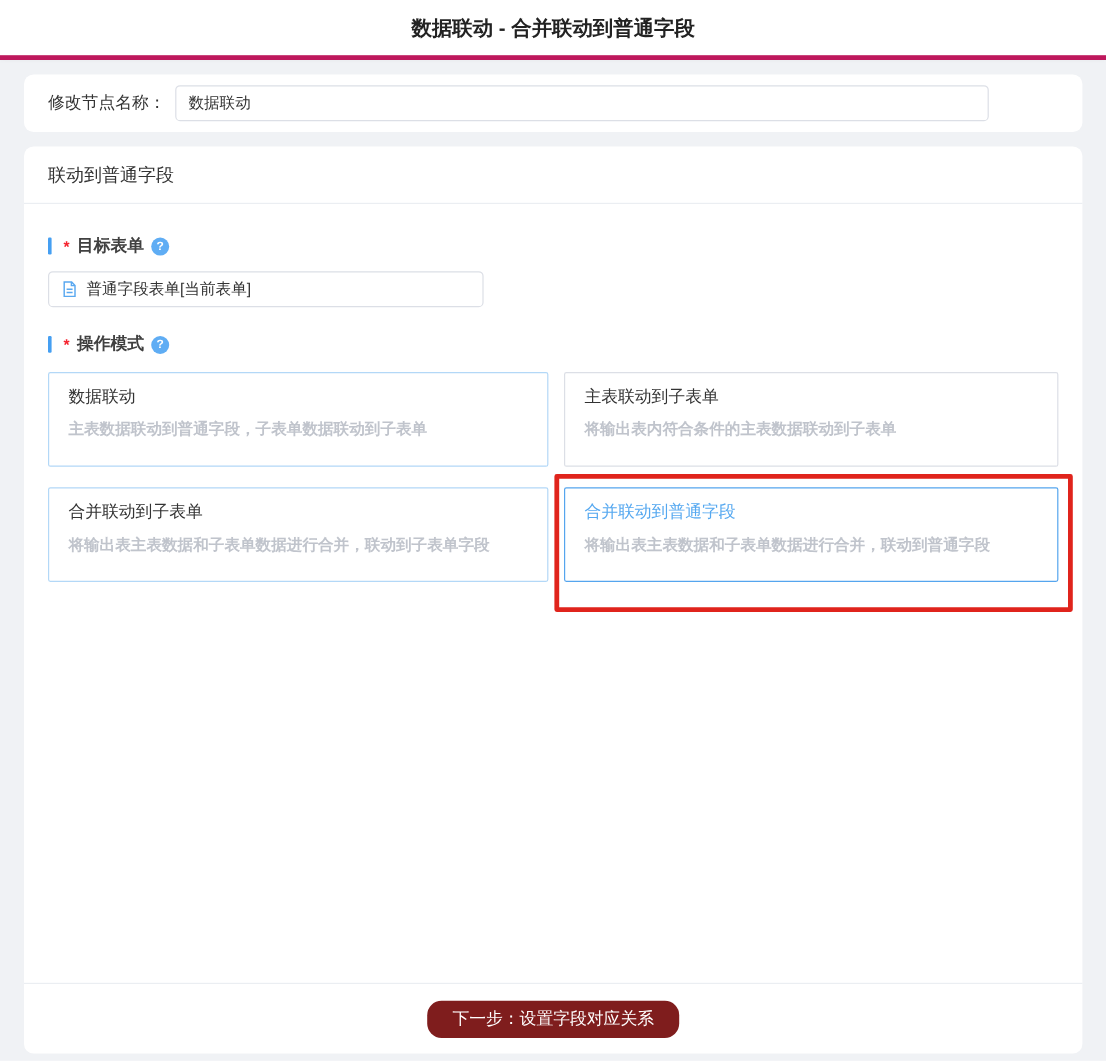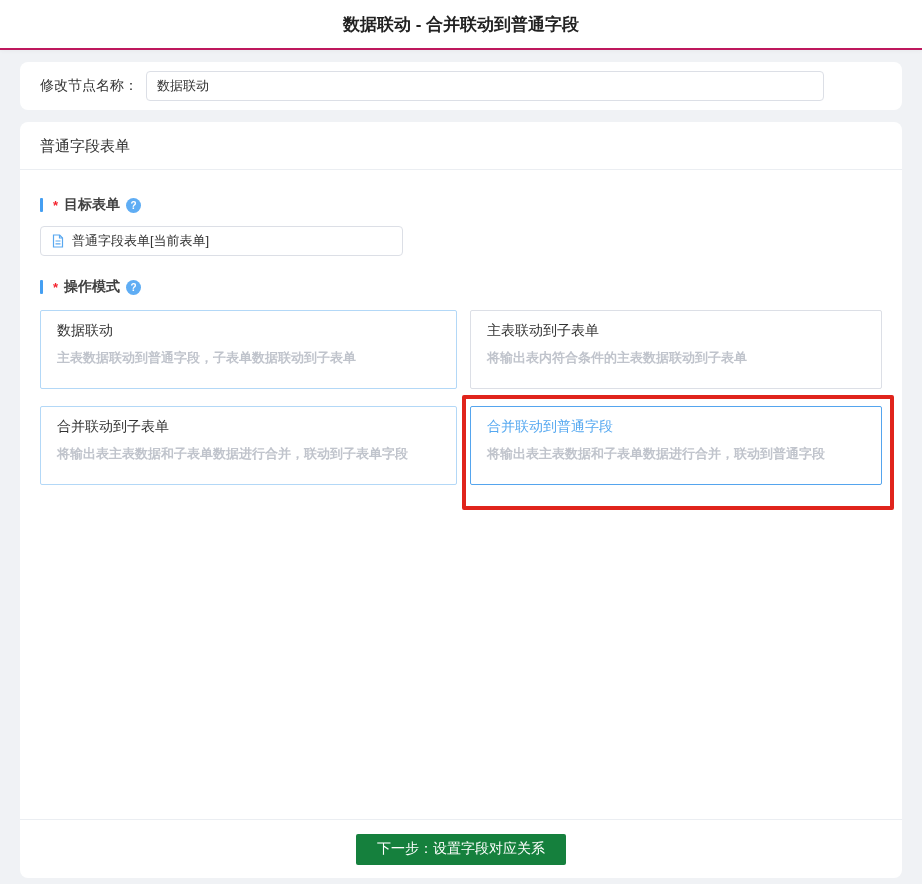--- a/index.html
+++ b/index.html
@@ -6,21 +6,21 @@
   html,body { width:922px; height:884px; }
   body {
     background:#f0f2f5;
     font-family:"Liberation Sans","DejaVu Sans",sans-serif;
     color:#333;
     overflow:hidden;
   }
   
   .page-header {
     height:50px; background:#fff;
-    border-bottom:2px solid #be185d;
+    border-bottom:4px solid #be185d;
     box-shadow:0 1px 4px rgba(0,0,0,.04);
     display:flex; align-items:center; justify-content:center;
   }
   .page-header h1 { font-size:17px; font-weight:bold; color:#222; }
   
   .card {
     background:#fff; border-radius:8px;
     margin:0 20px;
   }
   .card-node-name {
@@ -91,41 +91,41 @@
     border:4px solid #e0241c; border-radius:2px;
     pointer-events:none; z-index:5;
   }
   
   .section-footer {
     border-top:1px solid #ebeef2;
     height:59px;
     display:flex; align-items:center; justify-content:center;
   }
   .next-btn {
-    background:#15803d; color:#fff;
-    border:none; border-radius:2px;
+    background:#7f1d1d; color:#fff;
+    border:none; border-radius:12px;
     height:31px; padding:0 21px;
     font-size:14px; font-family:inherit;
     cursor:pointer;
   }
 </style>
 </head>
 <body>
 
 <header class="page-header">
   <h1>数据联动 - 合并联动到普通字段</h1>
 </header>
 
 <section class="card card-node-name">
   <span class="node-label">修改节点名称：</span>
   <input class="node-input" type="text" value="数据联动" style="">
 </section>
 
 <section class="card card-section">
-  <div class="section-header">普通字段表单</div>
+  <div class="section-header">联动到普通字段</div>
 
   <div class="section-body">
 
     <div class="field-label">
       <span class="label-bar"></span>
       <span class="required-mark">*</span>
       <span class="label-text">目标表单</span>
       <span class="help-icon">?</span>
     </div>
 

